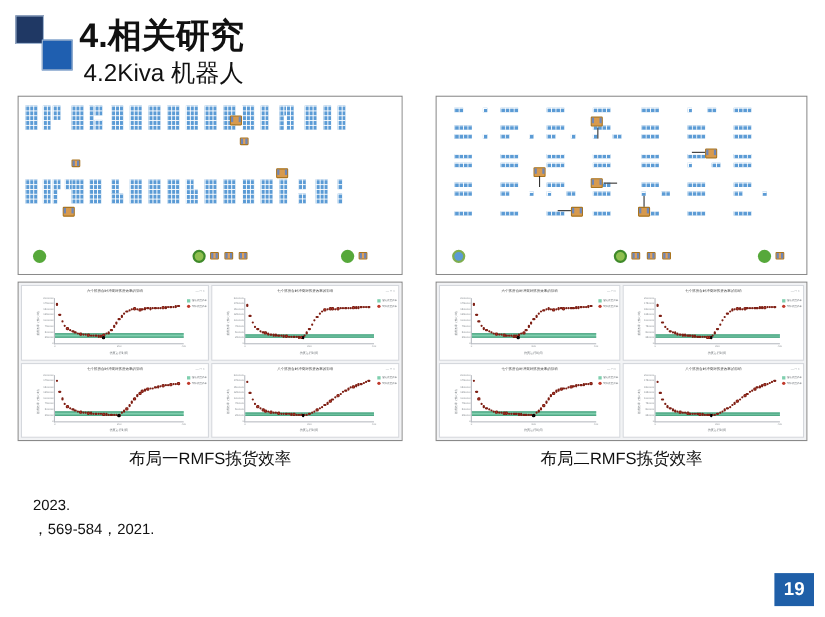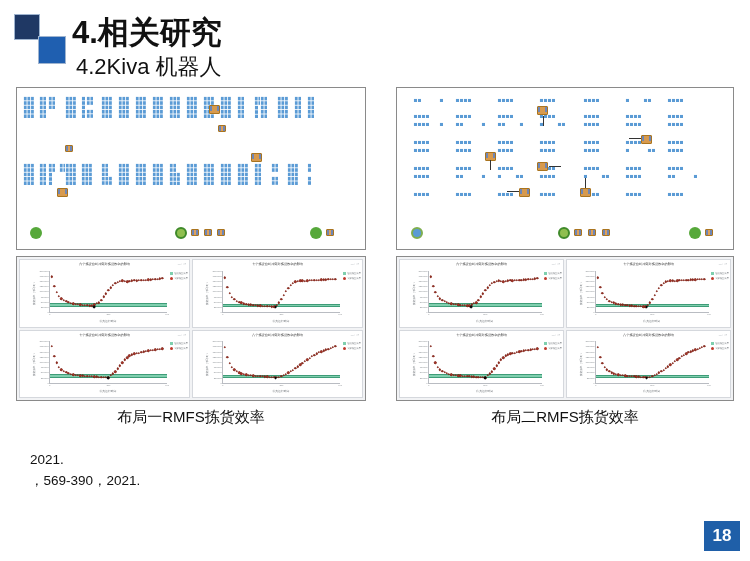--- a/index.html
+++ b/index.html
@@ -1120,17 +1120,17 @@
           </div>
         </div>
       </div>
     </div>
 </div>
 
 <div class="caption" style="left:16px; top:408px; width:350px;">布局一RMFS拣货效率</div>
 <div class="caption" style="left:396px; top:408px; width:338px;">布局二RMFS拣货效率</div>
 
 <div id="references">
-  <div class="ref-line">2021.</div>
-  <div class="ref-line">，569-390，2021.</div>
+  <div class="ref-line">2023.</div>
+  <div class="ref-line">，569-584，2021.</div>
 </div>
 
-<div id="page-number">18</div>
+<div id="page-number">19</div>
 
 </body></html>

